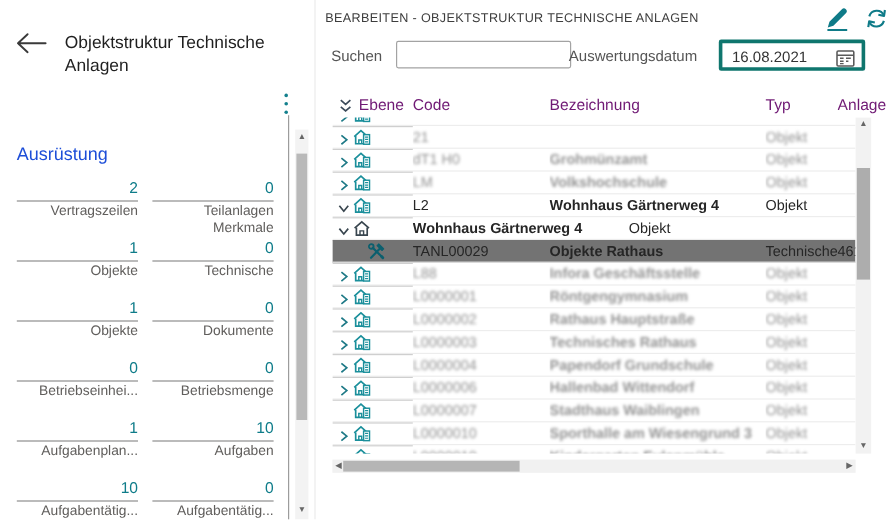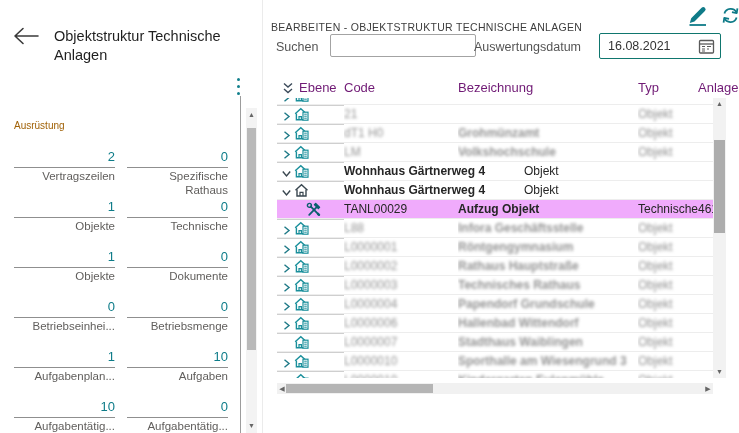--- a/index.html
+++ b/index.html
@@ -7,55 +7,55 @@
     width:739px;height:433px;position:relative;overflow:hidden;
     background:#ffffff;font-family:"Liberation Sans",sans-serif;
     -webkit-font-smoothing:antialiased;
   }
   
   .left-panel{position:absolute;left:0;top:0;width:258px;height:315px;background:#fff;}
   .back-btn{position:absolute;left:12px;top:25px;width:28px;height:22px;cursor:pointer;}
   .page-title{position:absolute;left:54px;top:27px;width:172px;font-size:14.5px;line-height:19px;color:#1f1f1f;}
   .kebab{position:absolute;left:233px;top:74px;width:10px;height:26px;cursor:pointer;}
   .kebab i{display:block;width:3px;height:3px;border-radius:50%;background:#13808d;margin:4px auto;}
-  .section-heading{position:absolute;left:14px;top:120px;font-size:10px;color:#a16207;}
+  .section-heading{position:absolute;left:14px;top:120px;font-size:15px;color:#1d4ed8;}
   .stats-grid{position:absolute;left:14px;top:149px;width:214px;display:grid;
     grid-template-columns:1fr 1fr;column-gap:12px;grid-auto-rows:50px;}
   .stat-tile{text-align:right;cursor:pointer;}
   .stat-value{font-size:13px;color:#0e7c89;padding-bottom:3px;}
   .stat-label{border-top:1px solid #8f8f8f;padding-top:2px;font-size:11.5px;line-height:13.5px;color:#605e5c;}
   .pane-divider{position:absolute;left:240px;top:96px;width:1px;height:337px;background:#9c9c9c;}
   .lp-scroll-track{position:absolute;left:246px;top:108px;width:11px;height:325px;background:#f3f3f3;}
   .lp-scroll-thumb{position:absolute;left:1px;top:20px;width:9px;height:222px;background:#b9b9b9;}
   .sb-arrow{position:absolute;left:0;width:11px;font-size:7px;color:#666;text-align:center;line-height:10px;cursor:pointer;}
   
   .right-panel{position:absolute;left:262px;top:0;width:477px;height:433px;background:#fff;border-left:1px solid #ebebeb;}
-  .edit-header{position:absolute;left:8px;top:9px;font-size:10.5px;letter-spacing:.3px;color:#3d3d3d;margin-top:12px;}
+  .edit-header{position:absolute;left:8px;top:9px;font-size:10.5px;letter-spacing:.3px;color:#3d3d3d;}
   .hdr-icon{position:absolute;top:4px;width:24px;height:24px;cursor:pointer;}
   .pencil-icon{left:422px;}
   .refresh-icon{left:457px;top:5px;}
   .filter-label{position:absolute;top:40px;font-size:12.5px;color:#555;}
   .suchen-label{left:13px;}
   .datum-label{left:211px;}
   .search-input{position:absolute;left:67px;top:34px;width:146px;height:23px;border:1px solid #a3a3a3;
     border-radius:2px;box-sizing:border-box;font-size:12.5px;padding:0 6px;color:#333;outline:none;background:#fff;}
-  .date-wrap{position:absolute;left:336px;top:33px;width:122px;height:26px;border:1px solid #0f766e;
+  .date-wrap{position:absolute;left:336px;top:33px;width:122px;height:26px;border:3px solid #0f766e;
     border-radius:2px;box-sizing:border-box;background:#fff;}
   .date-value{position:absolute;left:8px;top:5px;font-size:12.5px;color:#333;}
   .cal-icon{position:absolute;right:5px;top:4px;width:17px;height:17px;cursor:pointer;}
   
   .grid-header{position:absolute;left:14px;top:80px;width:463px;height:17px;font-size:13px;color:#701a75;overflow:hidden;white-space:nowrap;}
   .gh{position:absolute;top:0;cursor:pointer;}
   .collapse-icon{position:absolute;left:5px;top:2px;width:12px;height:13px;cursor:pointer;}
   .gh-ebene{left:22px;} .gh-code{left:67px;} .gh-bez{left:181px;} .gh-typ{left:361px;} .gh-anlage{left:421px;width:42px;overflow:hidden;}
   .grid-body{position:absolute;left:14px;top:98px;width:436px;height:280px;overflow:hidden;}
   .rows-inner{margin-top:-12px;}
   .trow{position:relative;display:flex;width:436px;height:19px;line-height:19px;font-size:12px;color:#262626;
     border-bottom:1px solid #ededed;box-sizing:border-box;cursor:pointer;white-space:nowrap;}
-  .trow.selected{background:#f0abfc;}
+  .trow.selected{background:#737373;}
   .c{overflow:hidden;flex:none;}
   .c1{width:67px;position:relative;border-bottom:1px solid #cfcfcf;margin-bottom:-1px;height:19px;}
   .c2{width:114px;} .c3{width:180px;font-weight:bold;} .c4{width:60px;} .c5{width:28px;overflow:visible;}
   .chev{position:absolute;left:4px;top:4px;width:11px;height:11px;}
   .ricon{position:absolute;left:17px;top:2px;width:15px;height:15px;}
   .ricon.indent{left:29px;}
   .blurred .ct{color:#949494;filter:blur(1.5px);}
   
   .v-scroll{position:absolute;left:450px;top:98px;width:13px;height:280px;background:#f2f2f2;}
   .v-thumb{position:absolute;left:1px;top:42px;width:11px;height:93px;background:#adadad;cursor:pointer;}
@@ -80,21 +80,21 @@
     </div>
 
   <div class="section-heading">Ausrüstung</div>
   <div class="stats-grid">
       <div class="stat-tile">
         <div class="stat-value">2</div>
         <div class="stat-label">Vertragszeilen</div>
       </div>
       <div class="stat-tile">
         <div class="stat-value">0</div>
-        <div class="stat-label">Spezifische Rathaus</div>
+        <div class="stat-label">Teilanlagen Merkmale</div>
       </div>
       <div class="stat-tile">
         <div class="stat-value">1</div>
         <div class="stat-label">Objekte</div>
       </div>
       <div class="stat-tile">
         <div class="stat-value">0</div>
         <div class="stat-label">Technische</div>
       </div>
       <div class="stat-tile">
@@ -265,20 +265,21 @@
                 <path d="M1.8 3.5 L5.5 8 L9.2 3.5" fill="none" stroke="#39464f" stroke-width="1.4"></path>
               </svg></span>
             <span class="ricon"><svg width="15" height="15" viewBox="0 0 15 15">
                 <path d="M1.2 6.8 L6.8 1.8 L12.4 6.8" fill="none" stroke="#1a8f9b" stroke-width="1.4"></path>
                 <path d="M2.4 6.4 V12.8 H9" fill="none" stroke="#1a8f9b" stroke-width="1.4"></path>
                 <path d="M5 12.8 V9.6 h2.4 V12.8" fill="none" stroke="#1a8f9b" stroke-width="1.2"></path>
                 <rect x="9" y="5.2" width="5" height="8" fill="#ffffff" stroke="#1a8f9b" stroke-width="1.2"></rect>
                 <path d="M10.2 7.2 h2.6 M10.2 9.2 h2.6 M10.2 11.2 h2.6" stroke="#1a8f9b" stroke-width="1"></path>
               </svg></span>
           </div>
+          <div class="c c2"><span class="ct">L2</span></div>
           <div class="c c3"><span class="ct">Wohnhaus Gärtnerweg 4</span></div>
           <div class="c c4"><span class="ct">Objekt</span></div>
           <div class="c c5"><span class="ct"></span></div>
         </div>
         <div class="trow">
           <div class="c c1">
             <span class="chev"><svg width="11" height="11" viewBox="0 0 11 11">
                 <path d="M1.8 3.5 L5.5 8 L9.2 3.5" fill="none" stroke="#39464f" stroke-width="1.4"></path>
               </svg></span>
             <span class="ricon"><svg width="15" height="15" viewBox="0 0 15 15">
@@ -295,21 +296,21 @@
           <div class="c c1">
             <span class="ricon indent"><svg width="15" height="15" viewBox="0 0 15 15">
                 <path d="M3.2 12.8 L10.2 5.6" stroke="#0b5f6e" stroke-width="1.8" stroke-linecap="round"></path>
                 <path d="M8.6 2.6 l3.8 3.8 M9.6 1.6 l3.8 3.8" stroke="#0b5f6e" stroke-width="1.6" stroke-linecap="round"></path>
                 <path d="M4.6 4.4 L12 11.8" stroke="#0b5f6e" stroke-width="1.8" stroke-linecap="round"></path>
                 <circle cx="3.4" cy="3.4" r="2" fill="none" stroke="#0b5f6e" stroke-width="1.4"></circle>
                 <path d="M12 11.8 l1 1" stroke="#0b5f6e" stroke-width="2.4" stroke-linecap="round"></path>
               </svg></span>
           </div>
           <div class="c c2"><span class="ct">TANL00029</span></div>
-          <div class="c c3"><span class="ct">Aufzug Objekt</span></div>
+          <div class="c c3"><span class="ct">Objekte Rathaus</span></div>
           <div class="c c4"><span class="ct">Technische...</span></div>
           <div class="c c5"><span class="ct">461.</span></div>
         </div>
         <div class="trow blurred">
           <div class="c c1">
             <span class="chev"><svg width="11" height="11" viewBox="0 0 11 11">
                 <path d="M3.5 1.8 L8 5.5 L3.5 9.2" fill="none" stroke="#1f7a87" stroke-width="1.4"></path>
               </svg></span>
             <span class="ricon"><svg width="15" height="15" viewBox="0 0 15 15">
                 <path d="M1.2 6.8 L6.8 1.8 L12.4 6.8" fill="none" stroke="#1a8f9b" stroke-width="1.4"></path>

